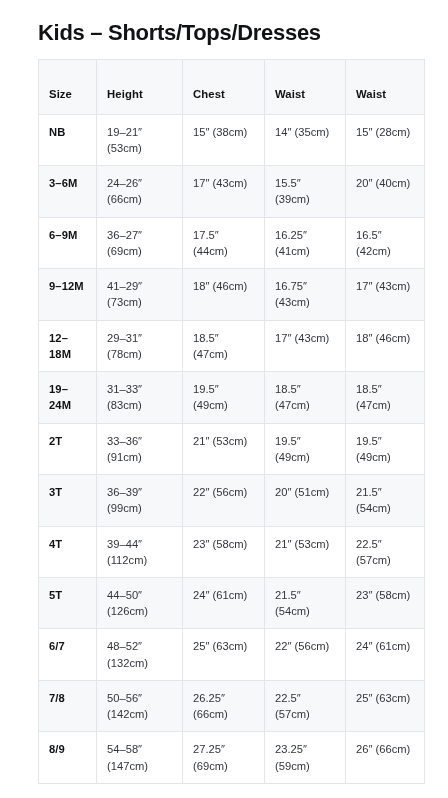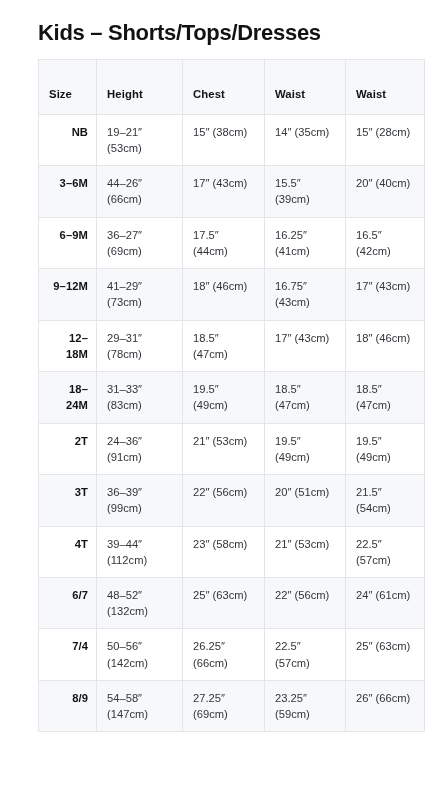--- a/index.html
+++ b/index.html
@@ -63,21 +63,20 @@
   table.size-chart tbody tr:nth-child(odd) td {
     background: #ffffff;
   }
   table.size-chart tbody tr:nth-child(even) td {
     background: #f7f8f9;
   }
   table.size-chart td.size-cell {
     font-weight: bold;
     color: #111214;
     letter-spacing: 0.1px;
-    text-align: right;
   }
   table.size-chart td.meas-cell {
     color: #32353a;
   }
 </style>
 </head>
 <body>
 
 <div class="page">
 
@@ -104,21 +103,21 @@
       <tbody id="table-body">
           <tr>
             <td class="size-cell">NB</td>
             <td class="meas-cell">19–21″ (53cm)</td>
             <td class="meas-cell">15″ (38cm)</td>
             <td class="meas-cell">14″ (35cm)</td>
             <td class="meas-cell">15″ (28cm)</td>
           </tr>
           <tr>
             <td class="size-cell">3–6M</td>
-            <td class="meas-cell">44–26″ (66cm)</td>
+            <td class="meas-cell">24–26″ (66cm)</td>
             <td class="meas-cell">17″ (43cm)</td>
             <td class="meas-cell">15.5″ (39cm)</td>
             <td class="meas-cell">20″ (40cm)</td>
           </tr>
           <tr>
             <td class="size-cell">6–9M</td>
             <td class="meas-cell">36–27″ (69cm)</td>
             <td class="meas-cell">17.5″ (44cm)</td>
             <td class="meas-cell">16.25″ (41cm)</td>
             <td class="meas-cell">16.5″ (42cm)</td>
@@ -131,56 +130,63 @@
             <td class="meas-cell">17″ (43cm)</td>
           </tr>
           <tr>
             <td class="size-cell">12–18M</td>
             <td class="meas-cell">29–31″ (78cm)</td>
             <td class="meas-cell">18.5″ (47cm)</td>
             <td class="meas-cell">17″ (43cm)</td>
             <td class="meas-cell">18″ (46cm)</td>
           </tr>
           <tr>
-            <td class="size-cell">18–24M</td>
+            <td class="size-cell">19–24M</td>
             <td class="meas-cell">31–33″ (83cm)</td>
             <td class="meas-cell">19.5″ (49cm)</td>
             <td class="meas-cell">18.5″ (47cm)</td>
             <td class="meas-cell">18.5″ (47cm)</td>
           </tr>
           <tr>
             <td class="size-cell">2T</td>
-            <td class="meas-cell">24–36″ (91cm)</td>
+            <td class="meas-cell">33–36″ (91cm)</td>
             <td class="meas-cell">21″ (53cm)</td>
             <td class="meas-cell">19.5″ (49cm)</td>
             <td class="meas-cell">19.5″ (49cm)</td>
           </tr>
           <tr>
             <td class="size-cell">3T</td>
             <td class="meas-cell">36–39″ (99cm)</td>
             <td class="meas-cell">22″ (56cm)</td>
             <td class="meas-cell">20″ (51cm)</td>
             <td class="meas-cell">21.5″ (54cm)</td>
           </tr>
           <tr>
             <td class="size-cell">4T</td>
             <td class="meas-cell">39–44″ (112cm)</td>
             <td class="meas-cell">23″ (58cm)</td>
             <td class="meas-cell">21″ (53cm)</td>
             <td class="meas-cell">22.5″ (57cm)</td>
           </tr>
           <tr>
+            <td class="size-cell">5T</td>
+            <td class="meas-cell">44–50″ (126cm)</td>
+            <td class="meas-cell">24″ (61cm)</td>
+            <td class="meas-cell">21.5″ (54cm)</td>
+            <td class="meas-cell">23″ (58cm)</td>
+          </tr>
+          <tr>
             <td class="size-cell">6/7</td>
             <td class="meas-cell">48–52″ (132cm)</td>
             <td class="meas-cell">25″ (63cm)</td>
             <td class="meas-cell">22″ (56cm)</td>
             <td class="meas-cell">24″ (61cm)</td>
           </tr>
           <tr>
-            <td class="size-cell">7/4</td>
+            <td class="size-cell">7/8</td>
             <td class="meas-cell">50–56″ (142cm)</td>
             <td class="meas-cell">26.25″ (66cm)</td>
             <td class="meas-cell">22.5″ (57cm)</td>
             <td class="meas-cell">25″ (63cm)</td>
           </tr>
           <tr>
             <td class="size-cell">8/9</td>
             <td class="meas-cell">54–58″ (147cm)</td>
             <td class="meas-cell">27.25″ (69cm)</td>
             <td class="meas-cell">23.25″ (59cm)</td>

